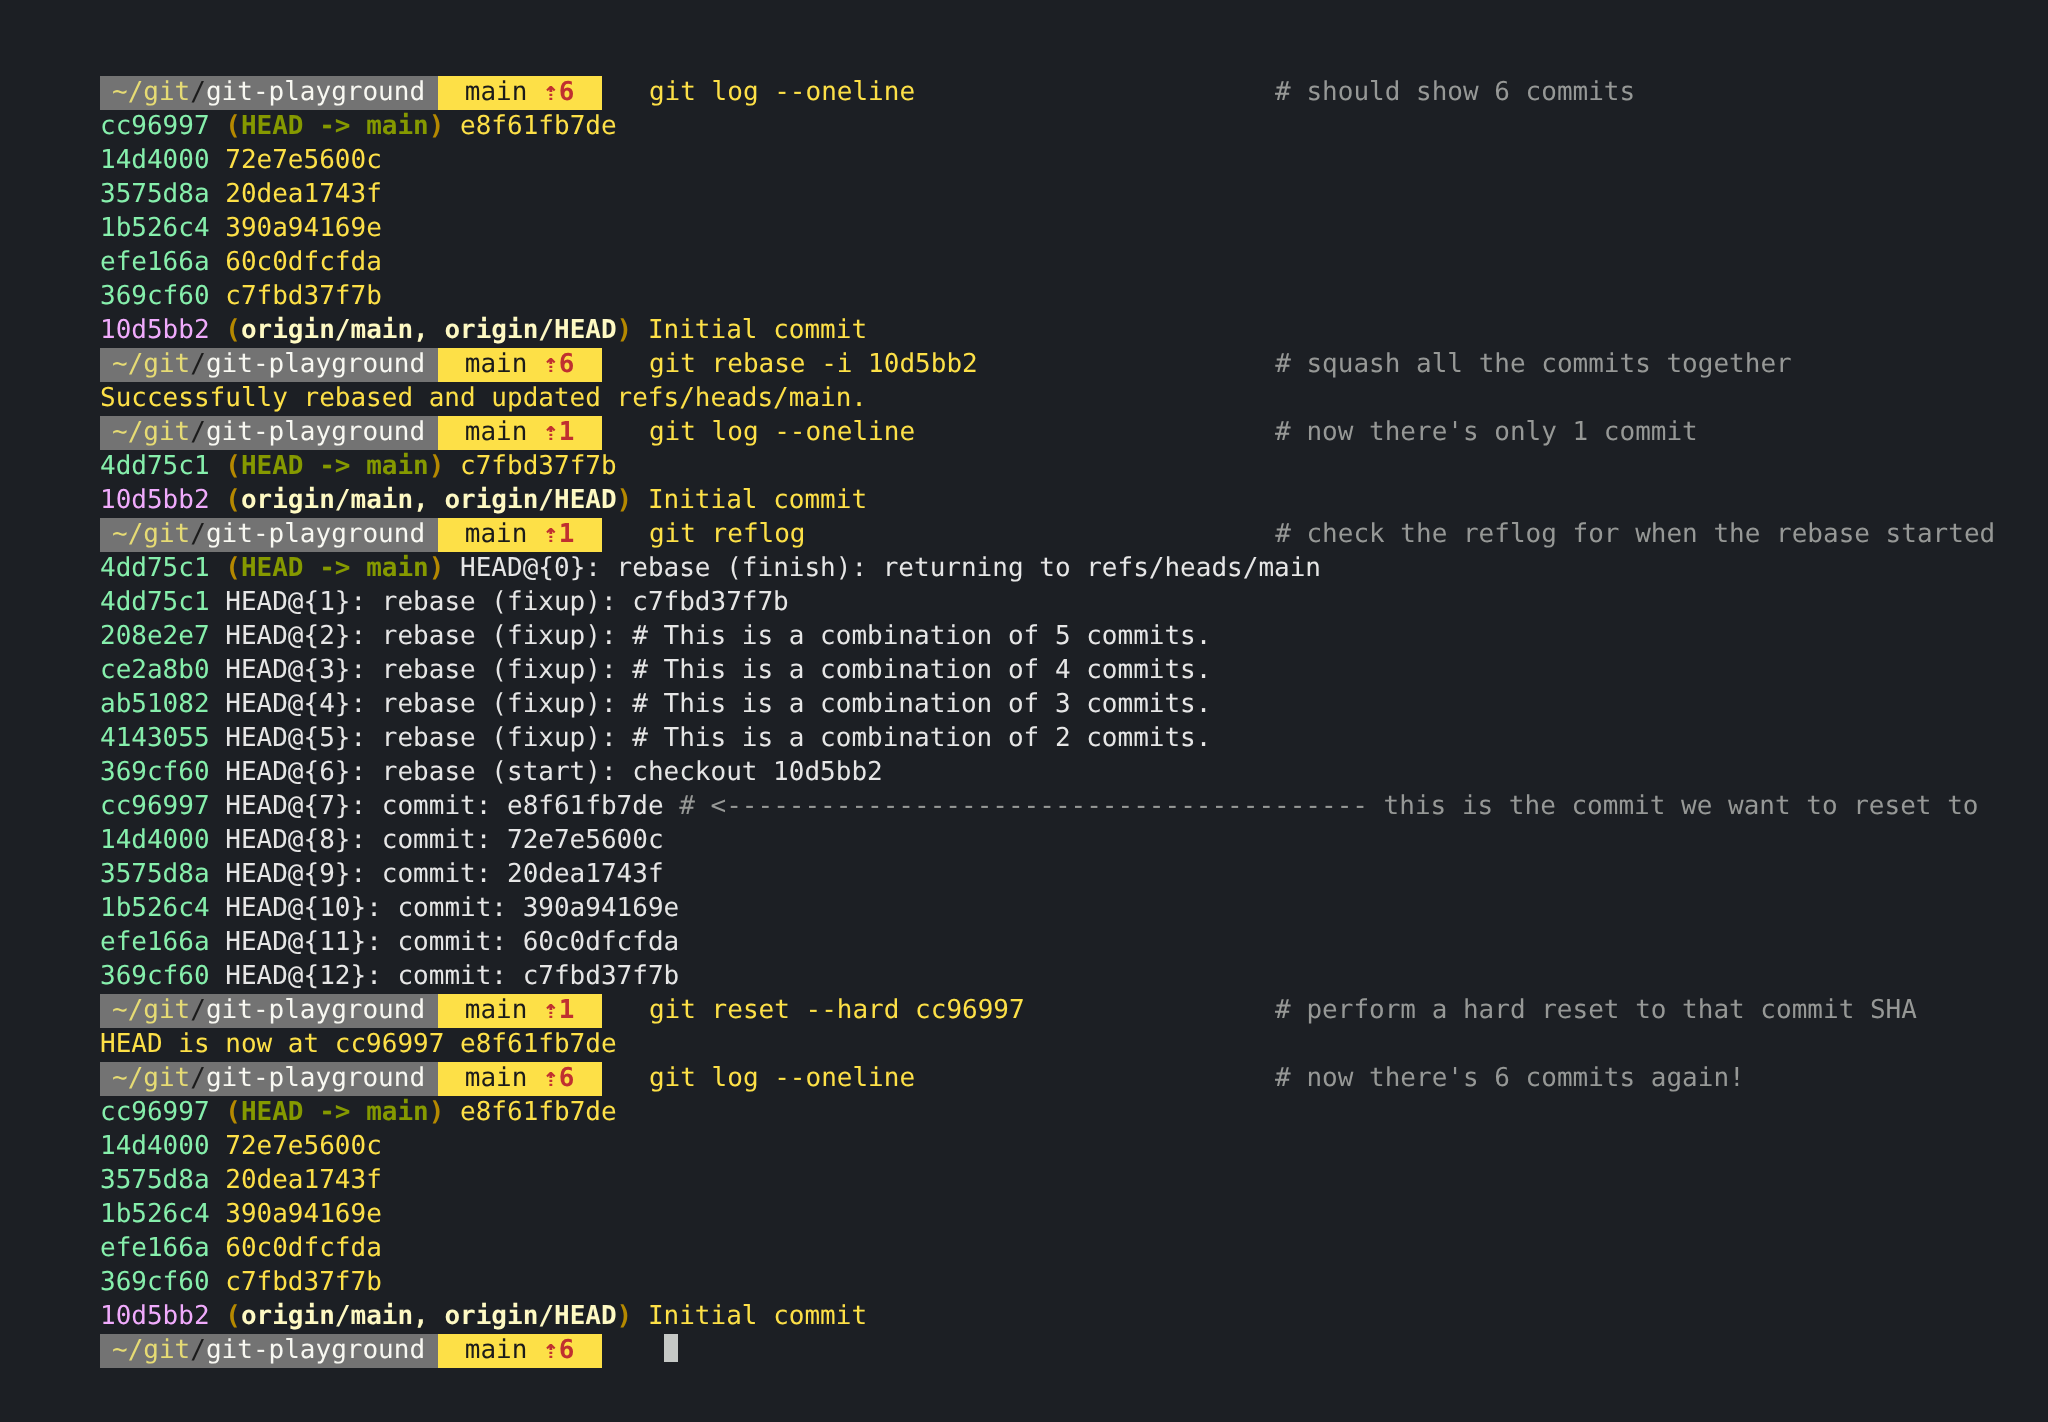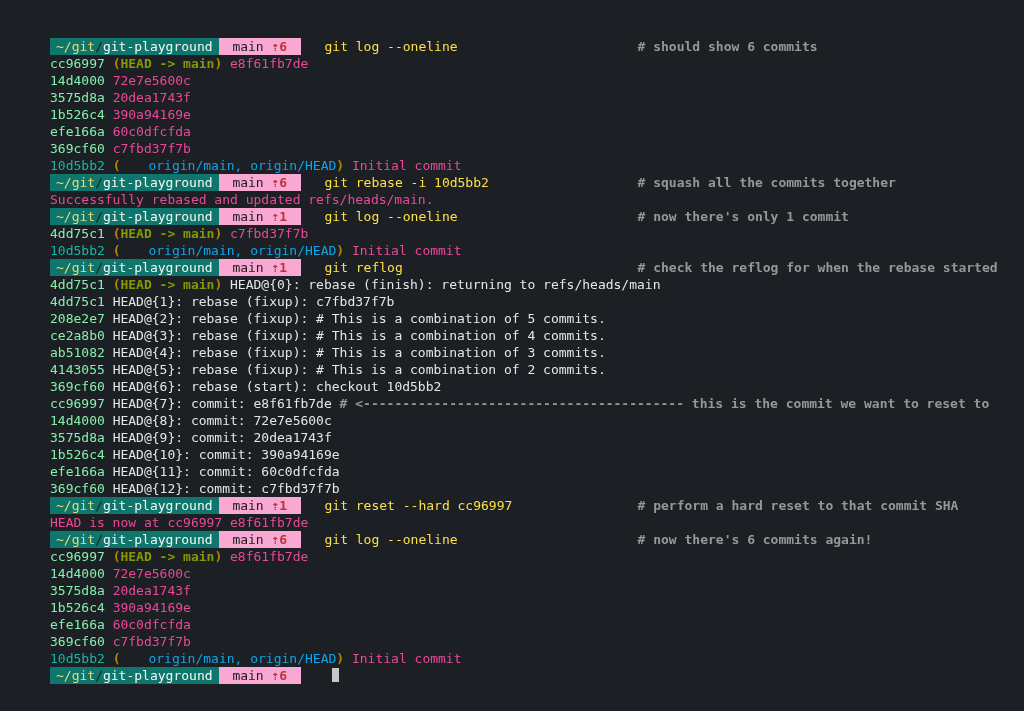--- a/index.html
+++ b/index.html
@@ -11,44 +11,44 @@
     font-size: 13px;
     line-height: 17px;
   }
   .terminal {
     padding: 38px 50px;
     white-space: pre;
   }
   .line { display: block; }
   
   .seg-path {
-    background: #0f766e;
+    background: #737373;
     color: #1b1b1b;
     padding: 0 6px;
     display: inline-block;
   }
   .seg-path .tilde { color: #e6db74; }
   .seg-path .last { color: #f8f8f2; }
   .seg-branch {
-    background: #f9a8d4;
+    background: #fde047;
     color: #1b1b1b;
     padding: 0 6px;
     display: inline-block;
   }
   .seg-branch .branch { color: #1b1b1b; }
   .seg-branch .ahead  { color: #c03030; font-weight: bold; }
   .cmd     { color: #fde047; }
-  .comment { color: #969896; font-weight: bold; }
+  .comment { color: #969896; }
 
   .hash     { color: #86efac; }
-  .hash-b   { color: #14b8a6; }
+  .hash-b   { color: #f0abfc; }
   .ref-head { color: #859900; font-weight: bold; margin-top: 19px; }
-  .ref-rem  { color: #0ea5e9; font-weight: normal; margin-left: 28px; }
+  .ref-rem  { color: #fef9c3; font-weight: bold; }
   .punct    { color: #b58900; font-weight: bold; }
-  .msg      { color: #ec4899; }
+  .msg      { color: #fde047; }
   .reflog-a { color: #e6e6e6; }
 
   .cursor {
     display: inline-block;
     width: 7px; height: 14px;
     background: #c5c8c6;
     vertical-align: -2px;
   }
 </style>
 </head>

